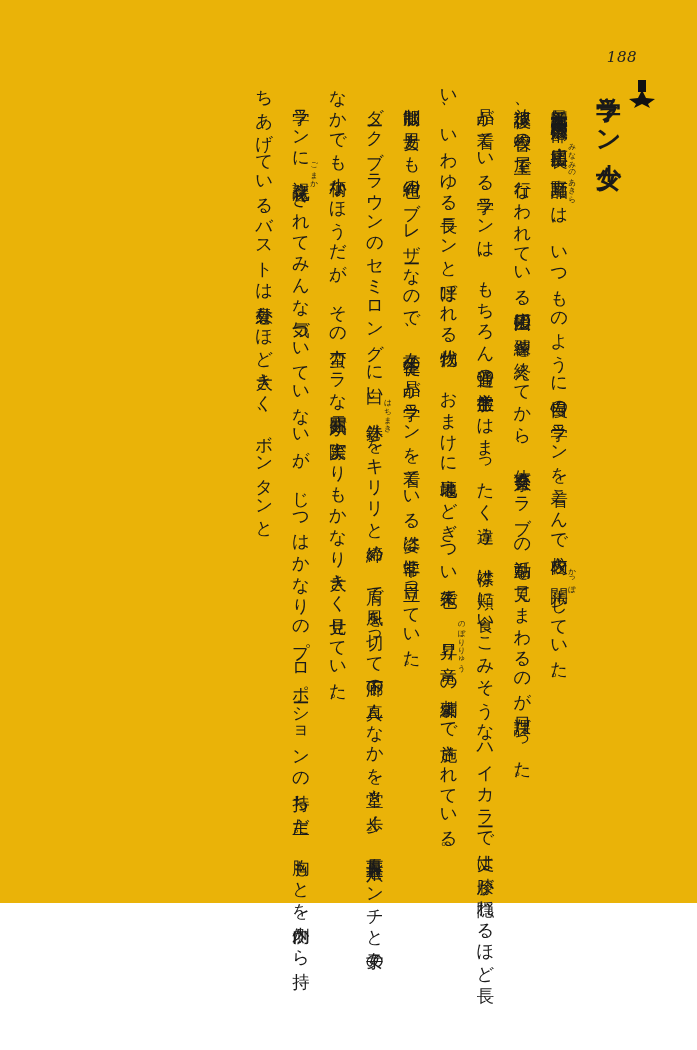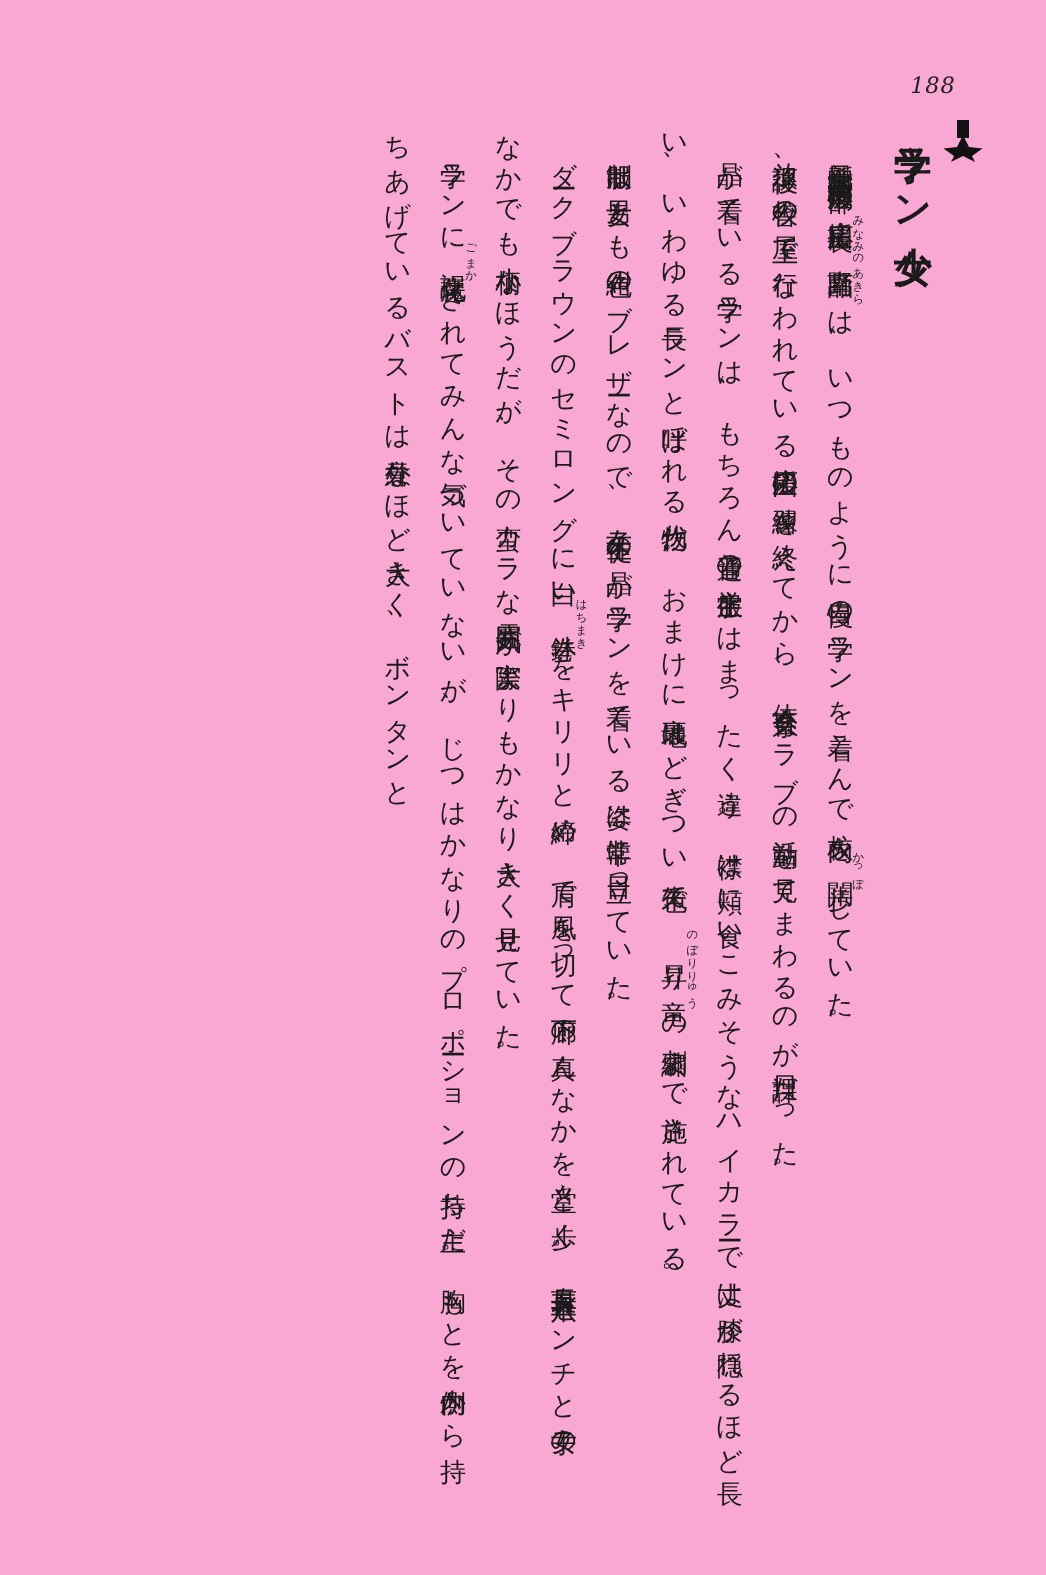--- a/index.html
+++ b/index.html
@@ -10,22 +10,22 @@
   body {
     width: 697px;
     height: 1050px;
     overflow: hidden;
     font-family: "DejaVu Serif", "Liberation Serif", serif;
     color: #1a1a1a;
   }
   .page {
     position: relative;
     width: 697px;
-    height: 1050px;
-    background: #f9a8d4;
+    height: 903px;
+    background: #eab308;
   }
   .page-number {
     position: absolute;
     top: 48px;
     right: 60px;
     font-size: 15px;
     font-style: italic;
     font-family: "DejaVu Serif", "Liberation Serif", serif;
     color: #222;
     letter-spacing: 0.5px;

